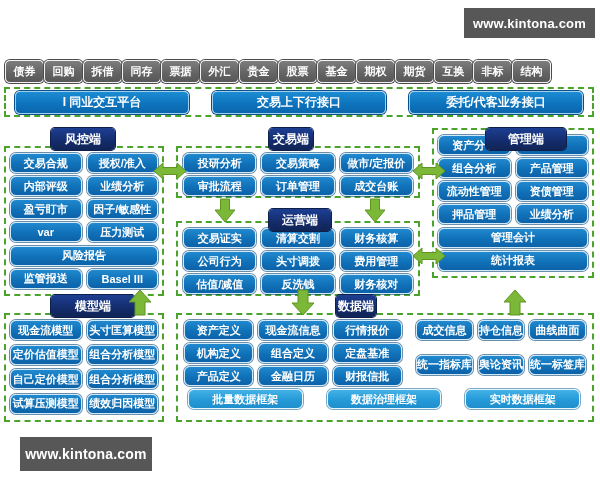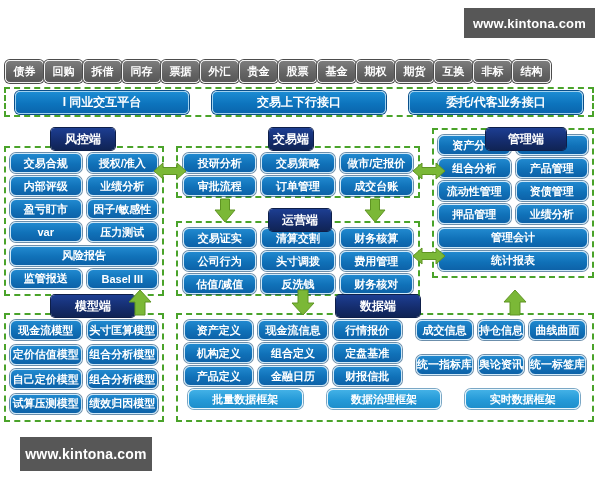--- a/index.html
+++ b/index.html
@@ -81,21 +81,21 @@
     <div class="iface-btn">I 同业交互平台</div>
     <div class="iface-btn">交易上下行接口</div>
     <div class="iface-btn">委托/代客业务接口</div>
   </div>
 
   <div class="title-tag" style="left:51px;top:128px;width:64px;">风控端</div>
   <div class="title-tag" style="left:269px;top:128px;width:44px;font-family:Liberation Mono, monospace;">交易端</div>
   <div class="title-tag" style="left:486px;top:128px;width:80px;">管理端</div>
   <div class="title-tag" style="left:269px;top:209px;width:62px;">运营端</div>
   <div class="title-tag" style="left:51px;top:295px;width:84px;">模型端</div>
-  <div class="title-tag" style="left:336px;top:295px;width:84px;">数据端</div>
+  <div class="title-tag" style="left:336px;top:295px;width:40px;">数据端</div>
 
   <div class="dashed sec-risk grid2">
     <div class="box">交易合规</div>
     <div class="box">授权/准入</div>
     <div class="box">内部评级</div>
     <div class="box">业绩分析</div>
     <div class="box">盈亏盯市</div>
     <div class="box">因子/敏感性</div>
     <div class="box">var</div>
     <div class="box">压力测试</div>

